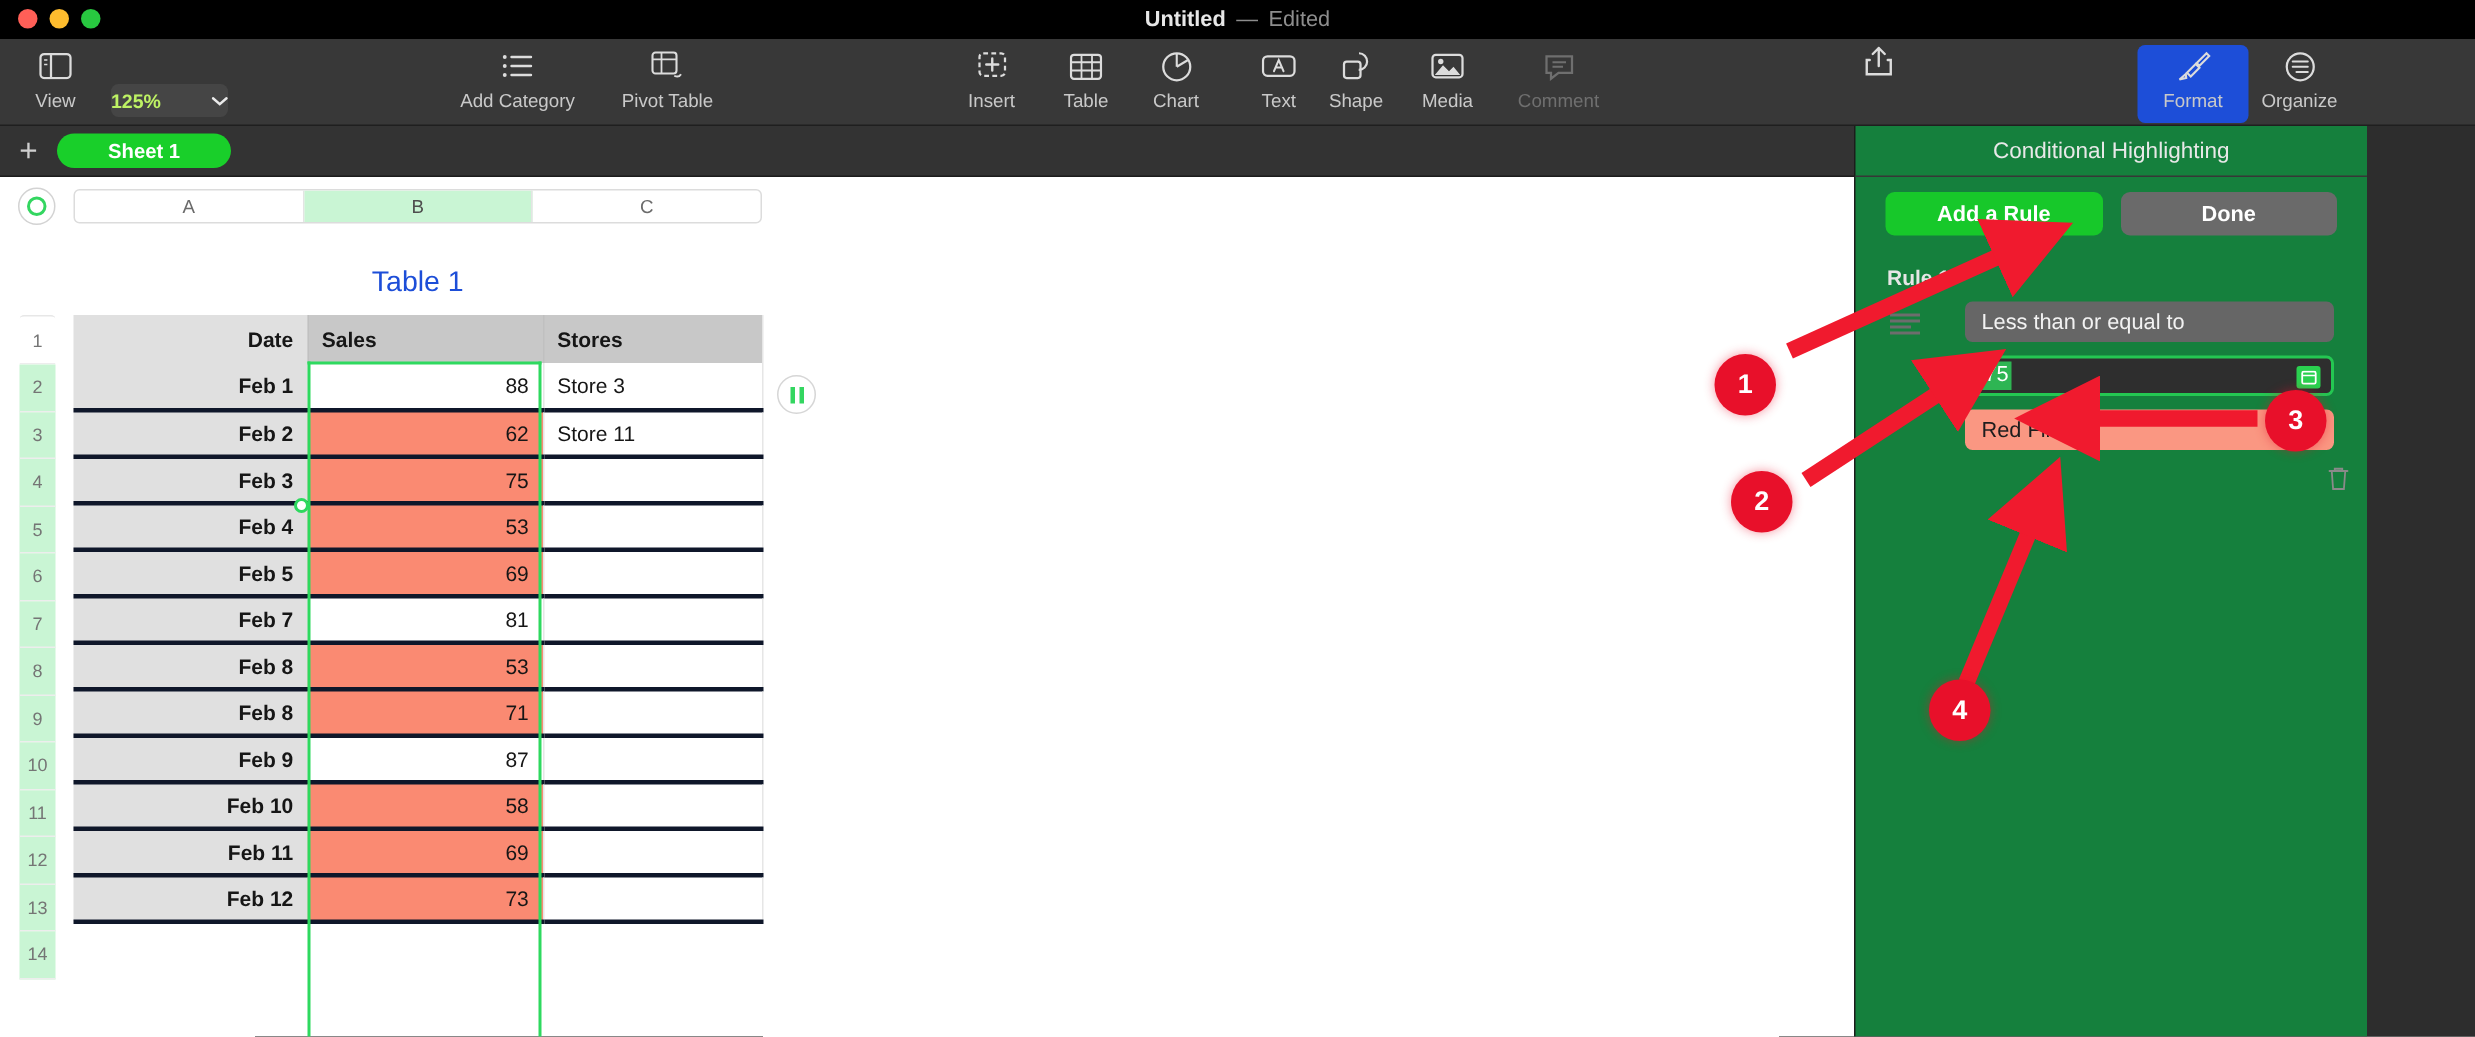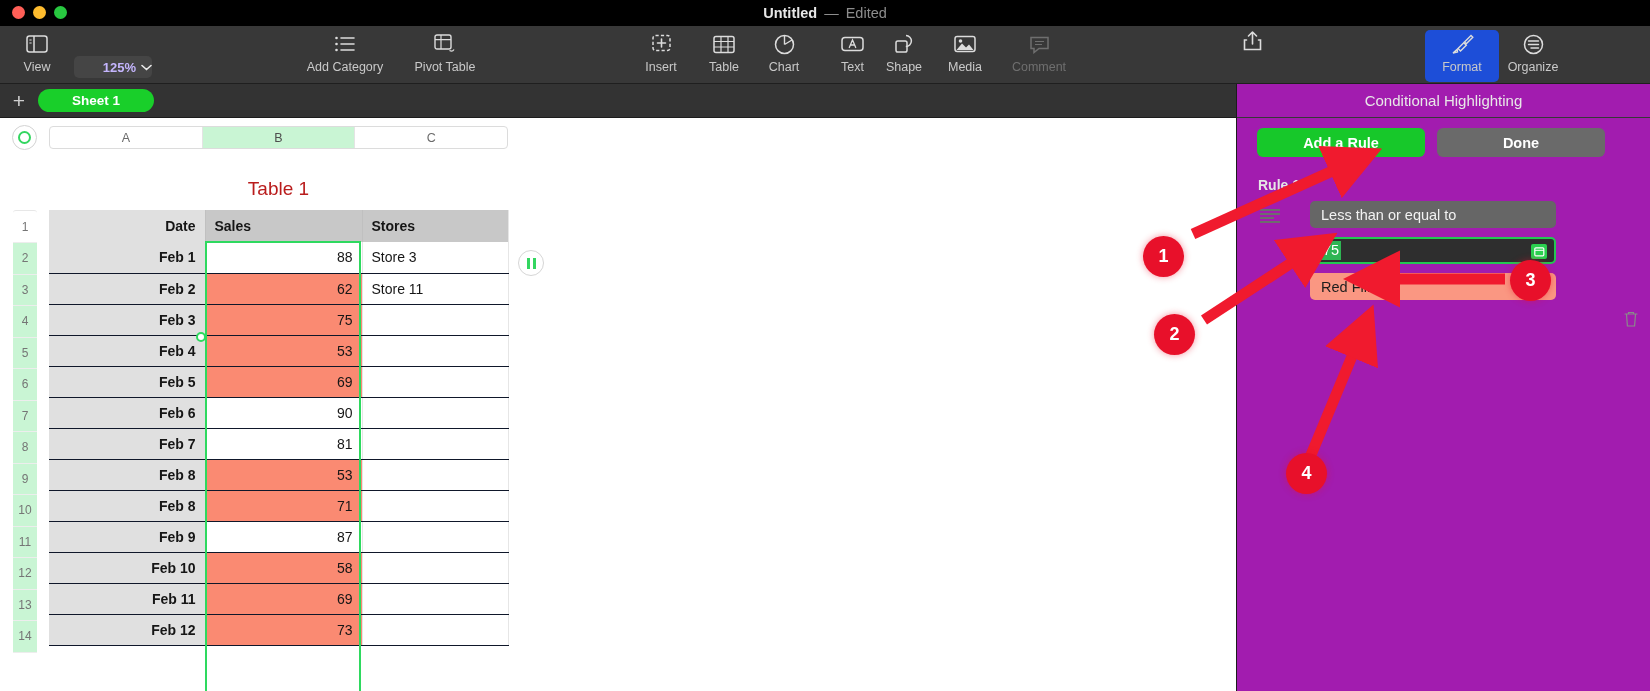--- a/index.html
+++ b/index.html
@@ -42,22 +42,22 @@
   .tb-ico {
     height: 28px; display: flex; align-items: center; justify-content: center;
     color: #dcdcdc;
   }
   .tb-lbl { font-size: 12.5px; margin-top: 2px; color: #c9c9c9; white-space: nowrap; }
   .tb-item.dim .tb-lbl, .tb-item.dim .tb-ico { color: #6f6f6f; }
   .tb-item.sel { background: #1d4ed8; border-radius: 5px; }
 
   .zoom-ctl {
     position: absolute; top: 30px; left: 74px; width: 78px; height: 22px;
-    display: flex; align-items: center; justify-content: flex-end; gap: 5px;
-    background: #454545; border-radius: 5px; color: #c4b5fd;
+    display: flex; align-items: center; justify-content: space-between; gap: 5px;
+    background: #454545; border-radius: 5px; color: #bef264;
     font-size: 13px; font-weight: bold;
   }
 
   
   .sheetbar {
     position: absolute; left: 0; top: 84px; width: 1236px; height: 34px;
     background: #333333; border-bottom: 1px solid #1c1c1c;
     display: flex; align-items: center;
   }
   .plus-btn {
@@ -100,41 +100,41 @@
   .colcell.active { background: #c9f5d4; color: #4e4e4e; }
   .pausebtn {
     position: absolute; left: 518px; top: 132px; width: 26px; height: 26px;
     border-radius: 50%; border: 1.5px solid #d6d6d6; background: #fff;
     display: flex; align-items: center; justify-content: center; gap: 3px;
   }
   .pausebtn i { display: block; width: 3px; height: 11px; background: #33d660; }
 
   .tbl-title {
     position: absolute; left: 49px; top: 60px; width: 459px;
-    text-align: center; font-size: 19px; color: #b91c1c;
+    text-align: center; font-size: 19px; color: #1d4ed8;
   }
 
   
   .rowgutter { position: absolute; left: 13px; top: 92px; width: 24px; }
   .rowgutter .rn {
     width: 24px; display: flex; align-items: center; justify-content: center;
     font-size: 12px; color: #757575;
     background: #ffffff; border-bottom: 1px solid #ededed;
   }
   .rowgutter .rn.first { height: 38px; border-top: 1px solid #e7e7e7; border-radius: 3px 3px 0 0;}
   .rowgutter .rn.green { background: #c9f5d4; }
 
   
   .tbl {
     position: absolute; left: 49px; top: 92px; width: 459px;
     border-collapse: collapse; table-layout: fixed;
   }
   .tbl td, .tbl th {
     height: 31px; padding: 0 9px; font-size: 14px;
-    border-bottom: 1px solid #0f172a; border-right: 1px solid #e6e6e6;
+    border-bottom: 3px solid #0f172a; border-right: 1px solid #e6e6e6;
   }
   .tbl th {
     background: #c8c8c8; color: #1d1d1d; font-weight: bold; text-align: left;
     height: 32px; border-bottom: none; border-right: 1px solid #c0c0c0;
   }
   .tbl .c-date { width: 156px; background: #e0e0e0; text-align: right; font-weight: bold; color: #161616; }
   .tbl .c-sales { width: 157px; text-align: right; color: #161616; }
   .tbl .c-stores { width: 146px; text-align: left; color: #161616; border-right: 1px solid #e6e6e6; }
   .tbl td.fill-red { background: #fa8a72; }
 
@@ -144,22 +144,22 @@
     border-top: 2px solid #2ed95f;
     pointer-events: none;
   }
   .selhandle {
     position: absolute; left: 196px; top: 214px; width: 10px; height: 10px;
     border-radius: 50%; background: #ffffff; border: 2px solid #2ed95f;
   }
 
   
   .panel {
-    position: absolute; left: 1236px; top: 84px; width: 414px; height: 607px;
-    background: #a21caf; border-left: 1px solid #1c1c1c;
+    position: absolute; left: 1236px; top: 84px; width: 342px; height: 607px;
+    background: #15803d; border-left: 1px solid #1c1c1c;
   }
   .panel-title {
     height: 34px; display: flex; align-items: center; justify-content: center;
     color: #e8e8e8; font-size: 15px; border-bottom: 1px solid #373737;
   }
   .panel-actions {
     display: flex; gap: 12px; padding: 10px 20px 0 20px;
   }
   .btn-add {
     width: 168px; height: 29px; border-radius: 6px; border: none;
@@ -449,25 +449,20 @@
             <td class="c-date">Feb 4</td>
             <td class="c-sales fill-red">53</td>
             <td class="c-stores"></td>
           </tr>
           <tr>
             <td class="c-date">Feb 5</td>
             <td class="c-sales fill-red">69</td>
             <td class="c-stores"></td>
           </tr>
           <tr>
-            <td class="c-date">Feb 6</td>
-            <td class="c-sales">90</td>
-            <td class="c-stores"></td>
-          </tr>
-          <tr>
             <td class="c-date">Feb 7</td>
             <td class="c-sales">81</td>
             <td class="c-stores"></td>
           </tr>
           <tr>
             <td class="c-date">Feb 8</td>
             <td class="c-sales fill-red">53</td>
             <td class="c-stores"></td>
           </tr>
           <tr>

